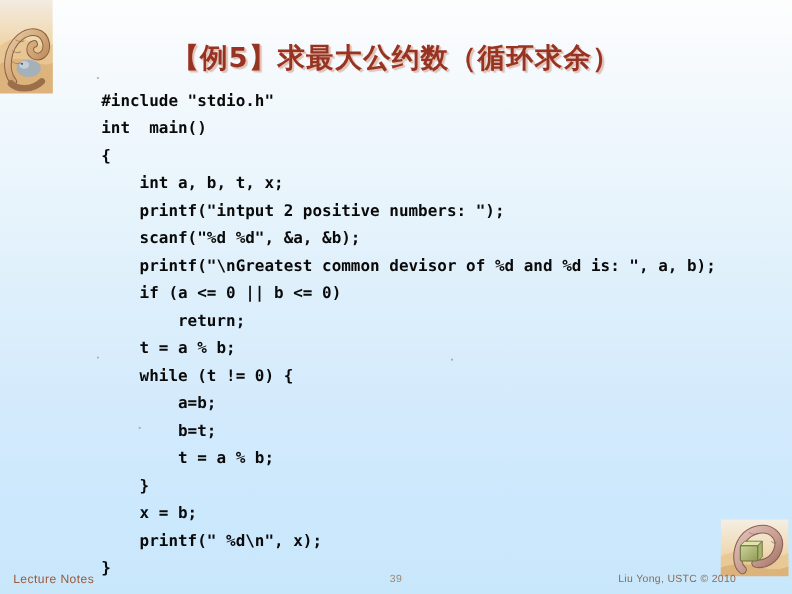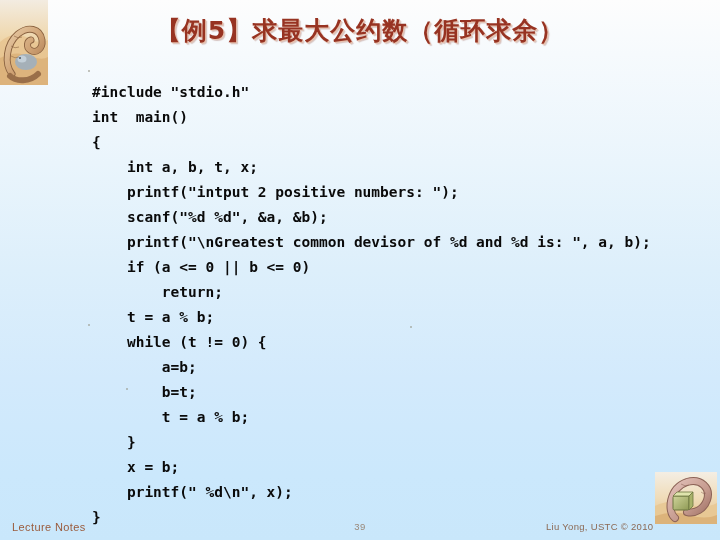--- a/index.html
+++ b/index.html
@@ -43,21 +43,21 @@
     top: 472px;
     width: 62px;
     height: 52px;
     overflow: hidden;
   }
 
   
   #title {
     position: absolute;
     left: 0;
-    top: 14px;
+    top: 36px;
     width: 720px;
     text-align: center;
     font-family: "DejaVu Sans", "Liberation Sans", sans-serif;
     font-size: 25px;
     font-weight: bold;
     letter-spacing: 1px;
     color: #973322;
     text-shadow: 1px 1px 0 #e8c0ad, 2px 2px 1px rgba(120,40,25,0.25);
     white-space: nowrap;
   }
@@ -104,21 +104,21 @@
     top: 521px;
     width: 40px;
     text-align: center;
     font-family: "Liberation Sans", sans-serif;
     font-size: 9.5px;
     color: #9a8878;
     letter-spacing: 0.4px;
   }
   #footer-right {
     position: absolute;
-    left: 546px;
+    left: 562px;
     top: 521px;
     font-family: "Liberation Sans", sans-serif;
     font-size: 9.5px;
     color: #8c6a55;
     letter-spacing: 0.3px;
   }
 </style>
 </head>
 <body>
 

